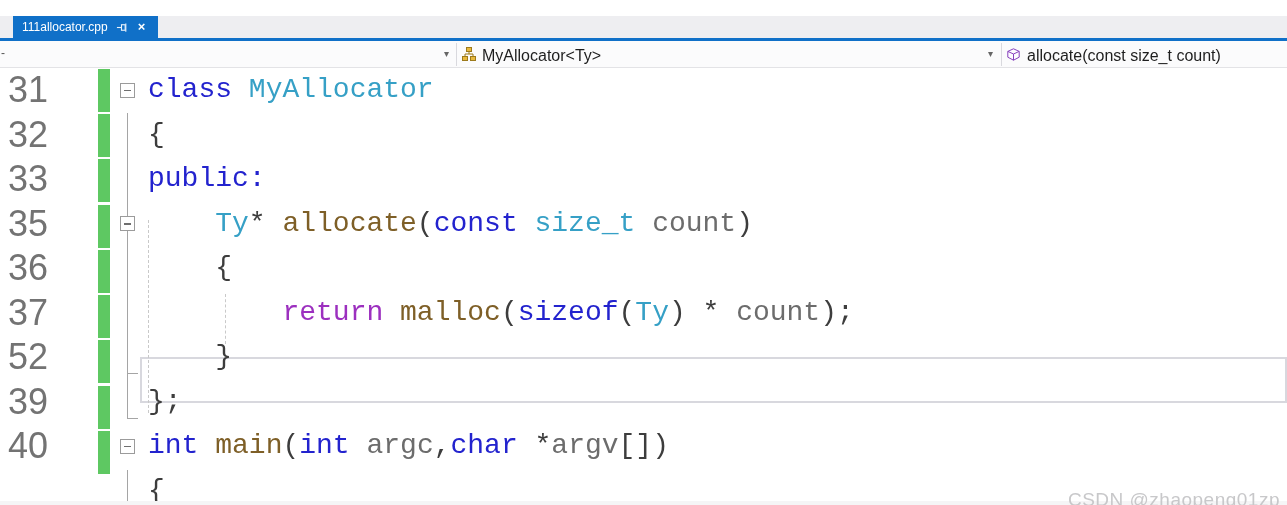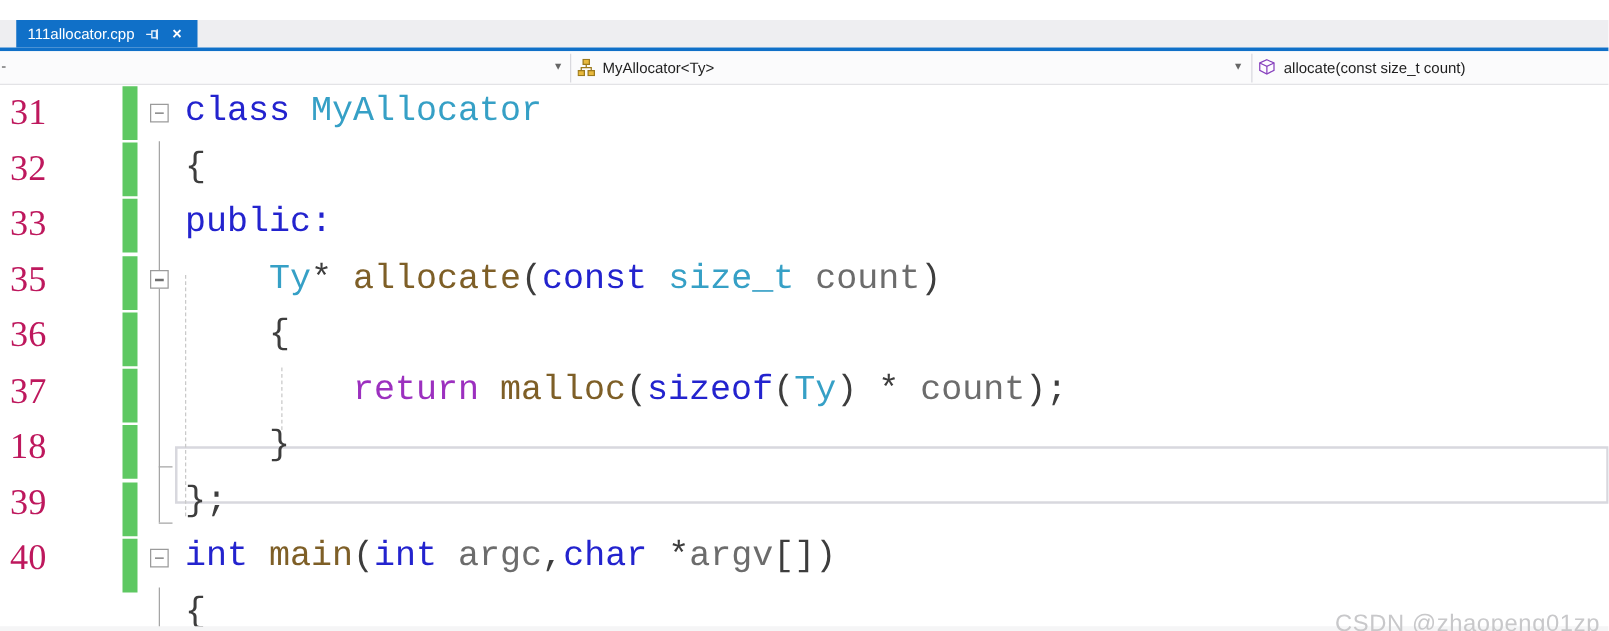--- a/index.html
+++ b/index.html
@@ -13,30 +13,30 @@
   #active-tab{left:13px;top:0;height:22px;background:#1070C8;color:#fff;
               display:flex;align-items:center;padding:0 10px 0 9px;gap:8px;cursor:default;}
   #active-tab .tab-title{font-size:12px;white-space:nowrap;}
   .tab-ico{display:inline-flex;align-items:center;justify-content:center;width:12px;height:12px;}
   #tab-close{color:#fff;font-size:13px;line-height:12px;font-weight:bold;}
 
   
   #navbar{left:0;top:25px;width:1287px;height:27px;background:#FBFBFC;border-bottom:1px solid #E3E3E6;box-sizing:border-box;}
   .nav-sep{top:27px;width:1px;height:23px;background:#D9D9DE;}
   .nav-arrow{top:33px;font-size:10px;color:#666;line-height:10px;}
-  .nav-label{top:31px;font-size:12px;color:#1E1E1E;white-space:nowrap;}
+  .nav-label{top:31px;font-size:16px;color:#1E1E1E;white-space:nowrap;}
   .nav-ico{top:31px;}
   #crumb-dash{left:1px;top:30px;font-size:12px;color:#555;}
 
   
   #editor{left:0;top:52px;width:1287px;height:433px;background:#fff;overflow:visible;}
   .col{position:absolute;top:0;}
   #num-col{left:8px;width:80px;}
-  .num-cell{height:44.5px;line-height:44.5px;font-family:Liberation Serif, serif;
-            font-size:29px;color:#be185d;}
+  .num-cell{height:44.5px;line-height:44.5px;font-family:Liberation Sans, sans-serif;
+            font-size:36px;color:#737373;}
   #chg-col{left:98px;width:12px;}
   .chg-cell{height:44.5px;}
   .chg-cell .chg{width:12px;height:43px;margin-top:0.75px;background:#5EC862;}
   #box-col{left:120px;width:15px;}
   .box-cell{height:44.5px;position:relative;}
   .fold-box{position:absolute;left:0;top:14.5px;width:13px;height:13px;background:#fff;
             border:1px solid #9B9B9B;}
   .fold-box .minus{position:absolute;left:3px;top:6px;width:7px;height:1.5px;background:#6F6F6F;}
   
   .oline{background:#A5A5A5;}
@@ -121,21 +121,21 @@
     <div class="abs oline" style="left:127px;top:334px;width:11px;height:1px;"></div>
     <div class="abs oline" style="left:127px;top:386px;width:1px;height:47px;"></div>
 
     <div class="col" id="num-col">
         <div class="num-cell">31</div>
         <div class="num-cell">32</div>
         <div class="num-cell">33</div>
         <div class="num-cell">35</div>
         <div class="num-cell">36</div>
         <div class="num-cell">37</div>
-        <div class="num-cell">18</div>
+        <div class="num-cell">52</div>
         <div class="num-cell">39</div>
         <div class="num-cell">40</div>
       </div>
     <div class="col" id="chg-col">
         <div class="chg-cell">
           <div class="chg" style="background: rgb(94, 200, 98);"></div>
         </div>
         <div class="chg-cell">
           <div class="chg" style="background: rgb(94, 200, 98);"></div>
         </div>

